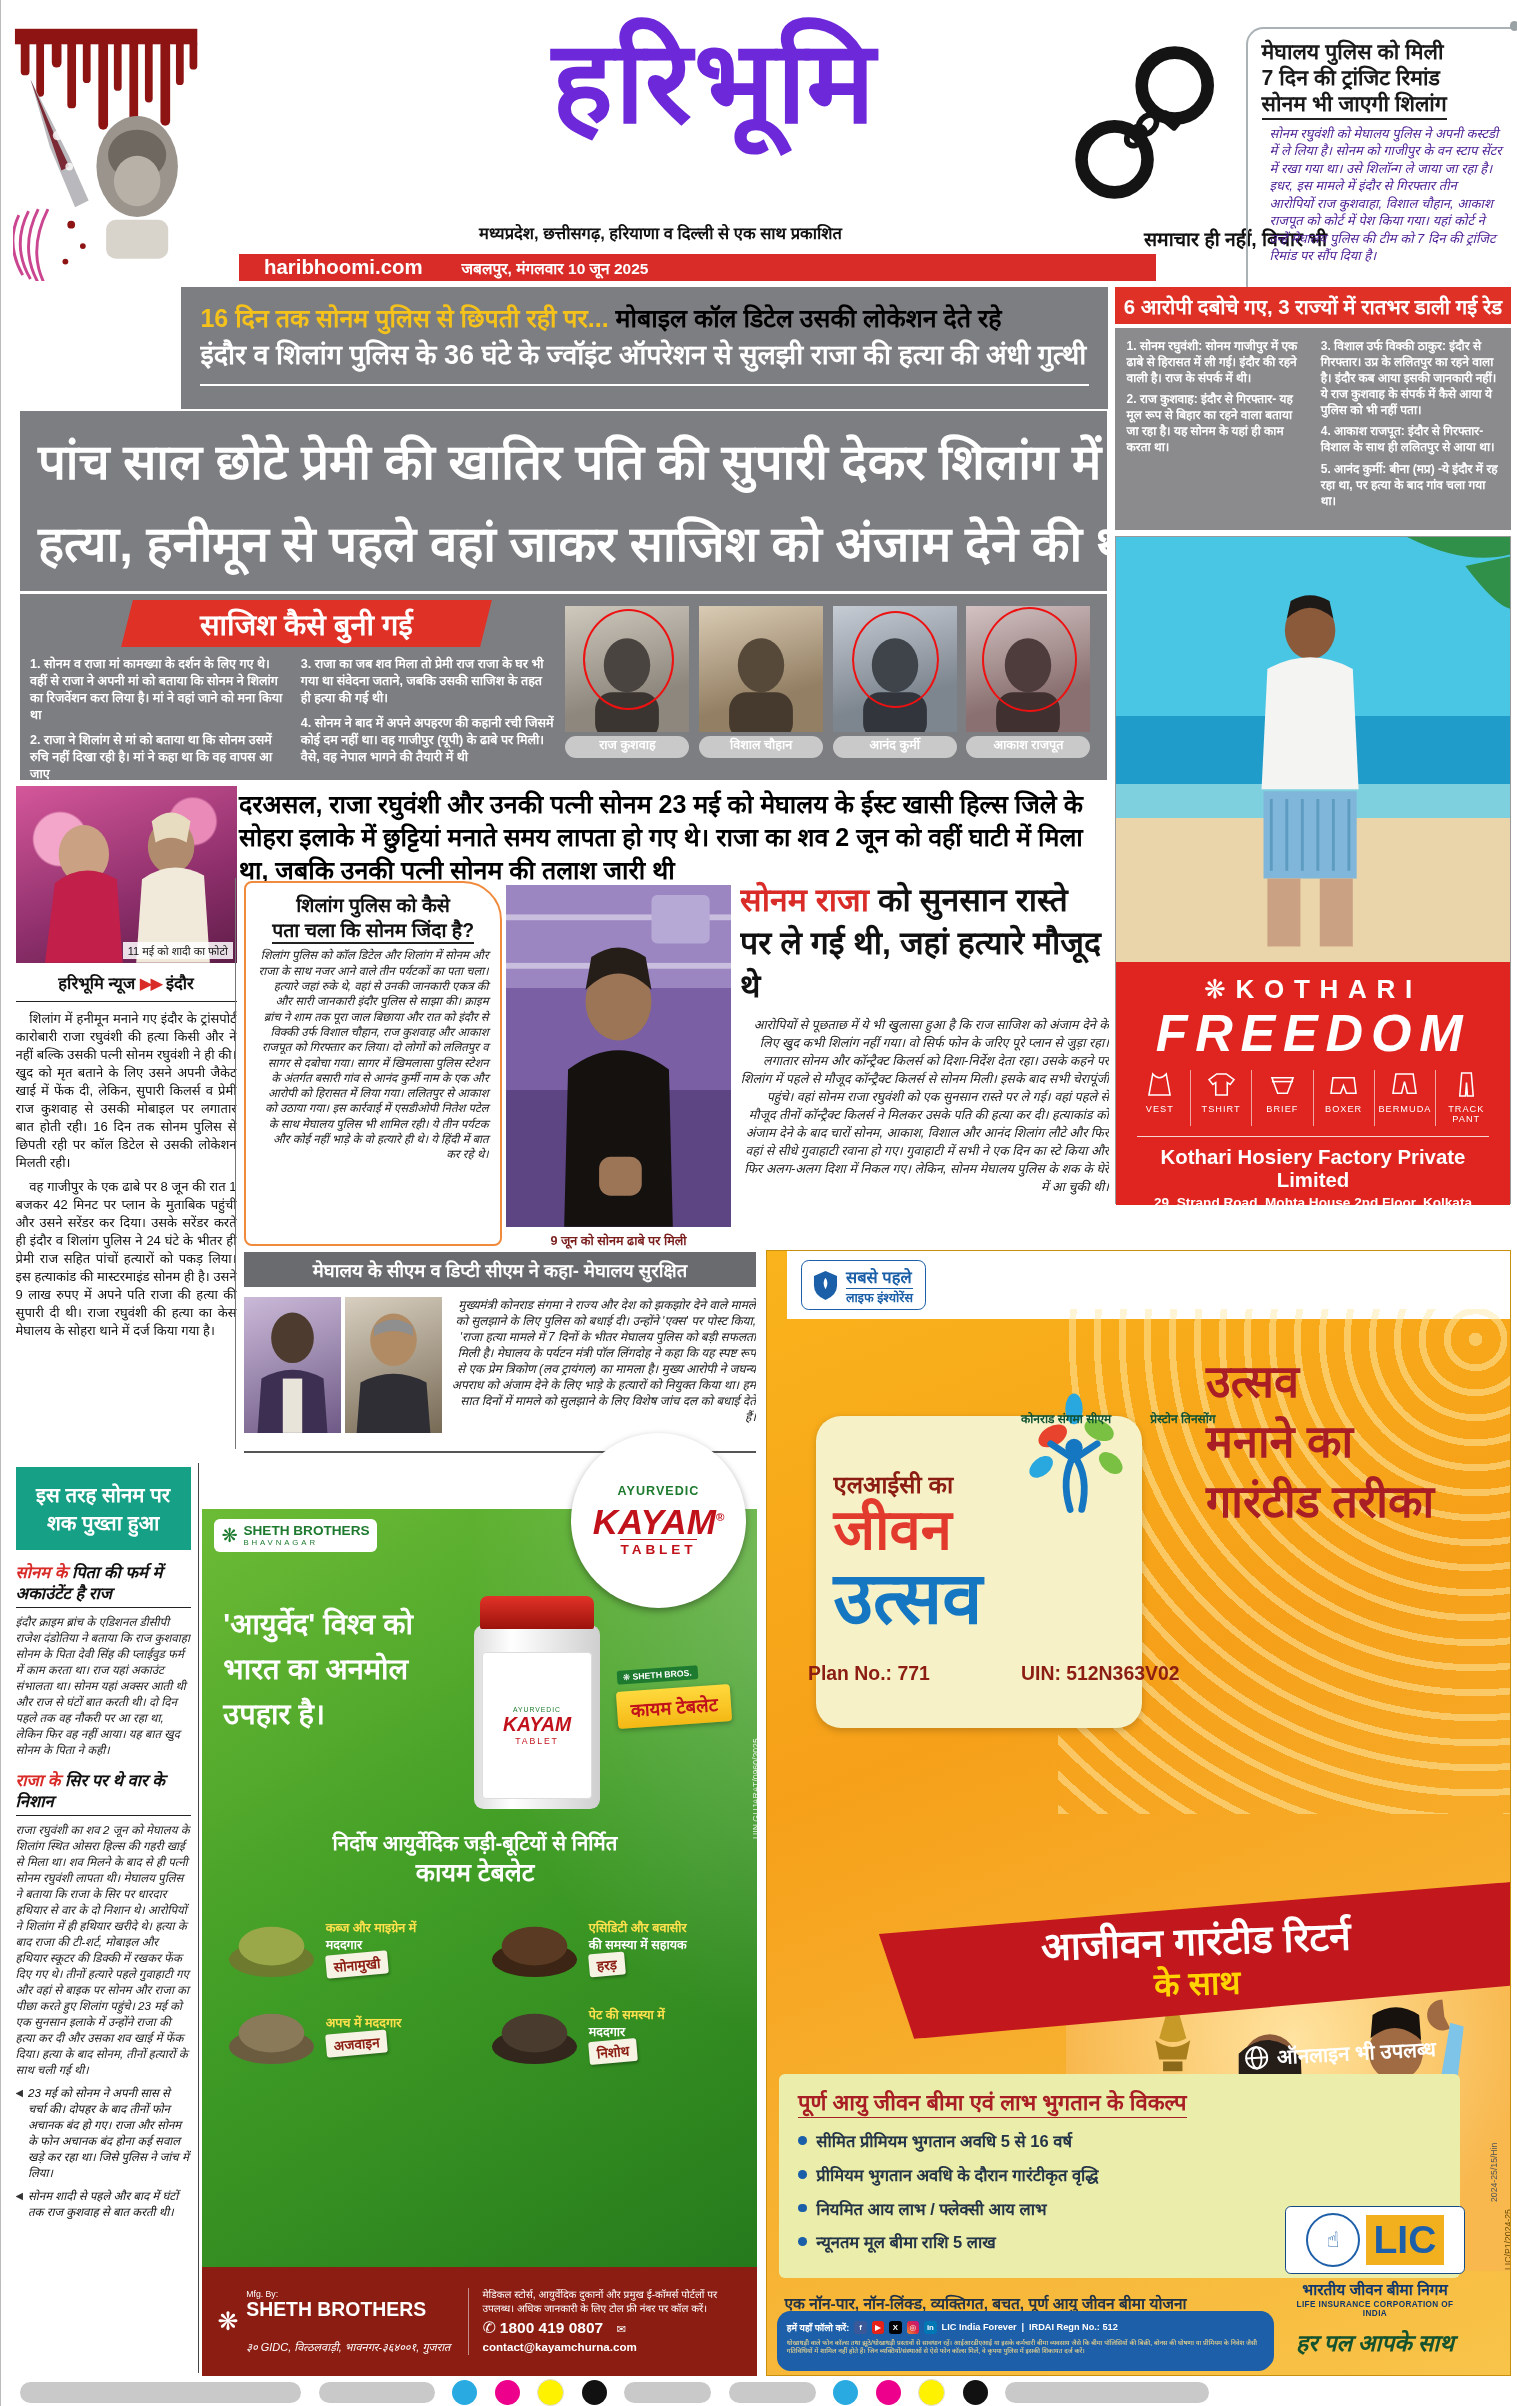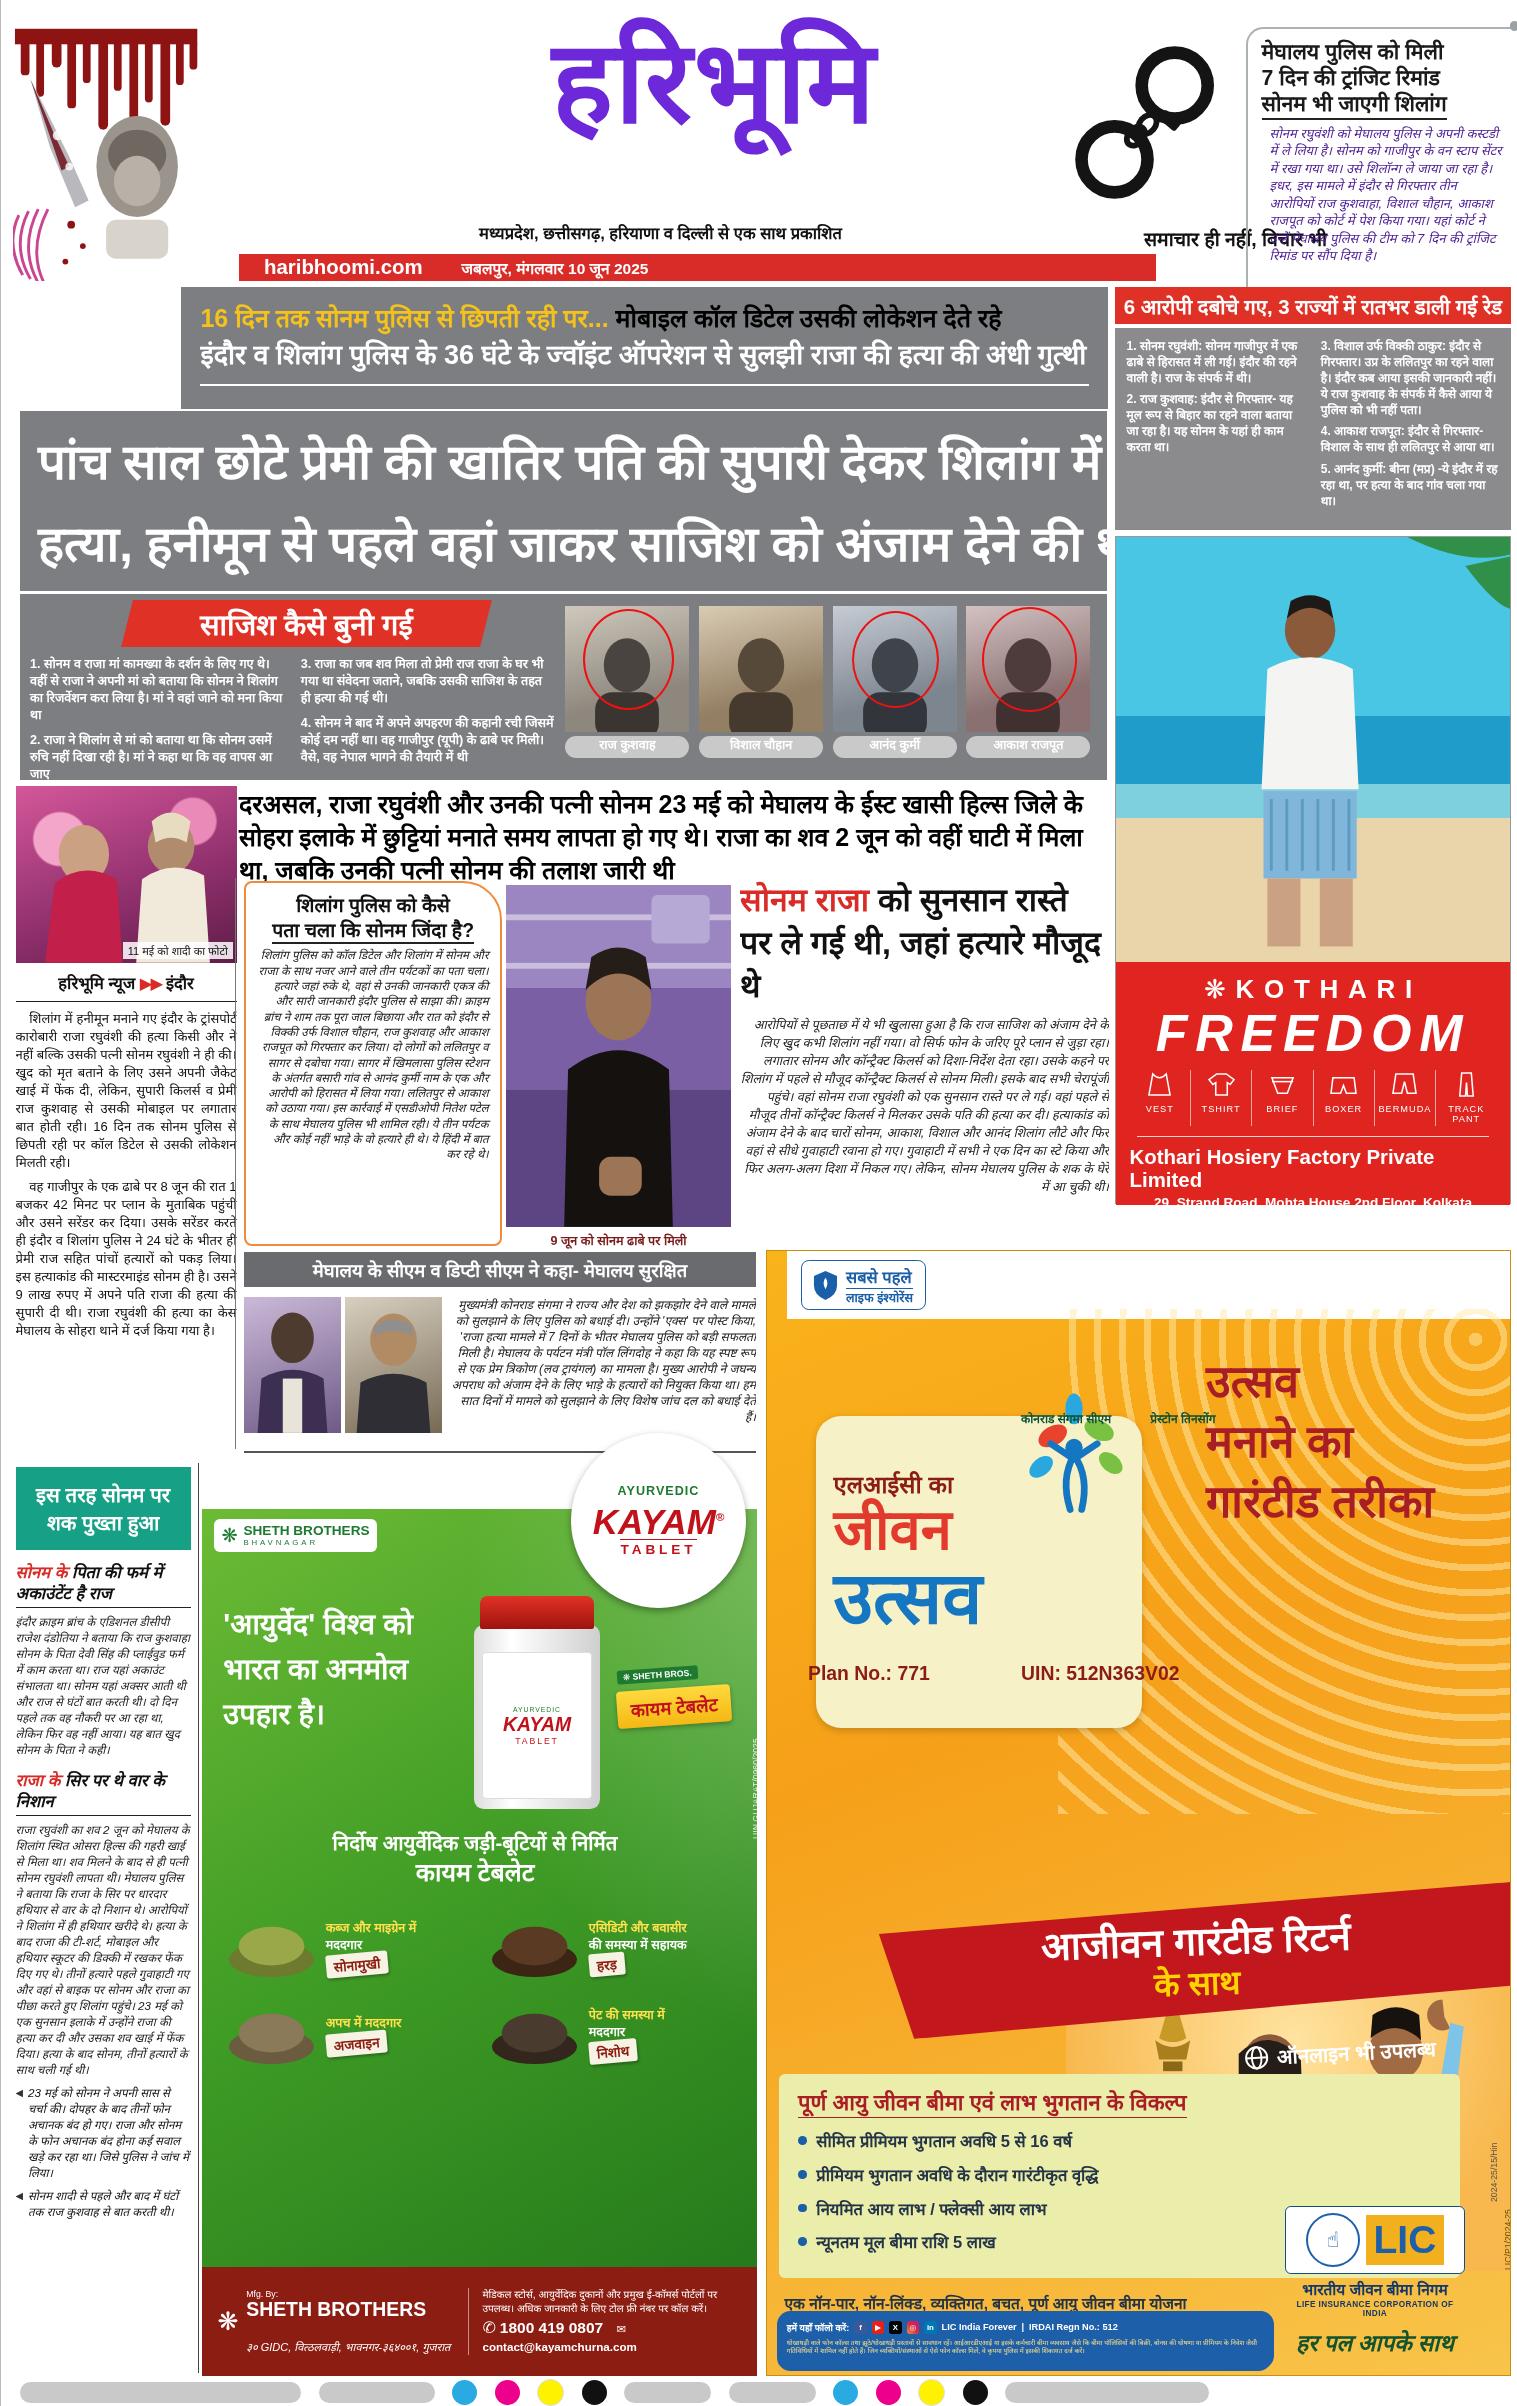--- a/index.html
+++ b/index.html
@@ -87,21 +87,21 @@
   
   .kbeach{background:linear-gradient(180deg,#49c6e3 0 42%,#1f9cc9 42% 58%,#7fd0de 58% 66%,#e9d5a9 66%);position:relative;overflow:hidden;}
   .kred{background:#e02520;color:#fff;padding:11.6px 13.6px 9.7px 13.6px;}
   .kbrand{display:flex;align-items:center;justify-content:center;gap:9.7px;font-size:26px;font-weight:700;letter-spacing:9.7px;}
   .kfree{font-size:52px;font-weight:700;font-style:italic;letter-spacing:7.8px;text-align:center;line-height:56px;}
   .kitems{display:flex;justify-content:center;margin-top:9.7px;}
   .kitems .ki{flex:1;text-align:center;border-left:1px solid rgba(255,255,255,.6);padding:1.9px 0;}
   .kitems .ki:first-child{border-left:none;}
   .kitems .lbl{font-size:9.2px;letter-spacing:1px;margin-top:2.9px;}
   .kline{height:1px;background:rgba(255,255,255,.8);margin:9.7px 7.8px;}
-  .kco{font-size:20.4px;font-weight:700;text-align:left;}
+  .kco{font-size:20.4px;font-weight:700;text-align:center;}
   .kaddr{font-size:13.6px;font-weight:700;text-align:center;margin-top:2.9px;}
   
   .kayam{background:
      radial-gradient(ellipse at 110% 10%,rgba(255,255,255,.25),transparent 40%),
      linear-gradient(150deg,#6cbb35 0%,#3f9c25 45%,#20741a 100%);overflow:visible;}
   .sheth-card{background:#fff;border-radius:5.8px;padding:4.9px 7.8px;display:flex;align-items:center;gap:5.8px;}
   .sheth-card .nm{color:#1d7a2e;font-weight:700;font-size:13.6px;line-height:14.6px;}
   .sheth-card .ct{color:#1d7a2e;font-size:7.8px;letter-spacing:2.9px;}
   .kcircle{background:#fff;border-radius:50%;box-shadow:0 2.9px 7.8px rgba(0,0,0,.35);display:flex;flex-direction:column;align-items:center;justify-content:center;}
   .kcircle .a{color:#1d7a2e;font-size:12.6px;font-weight:700;letter-spacing:1px;}

